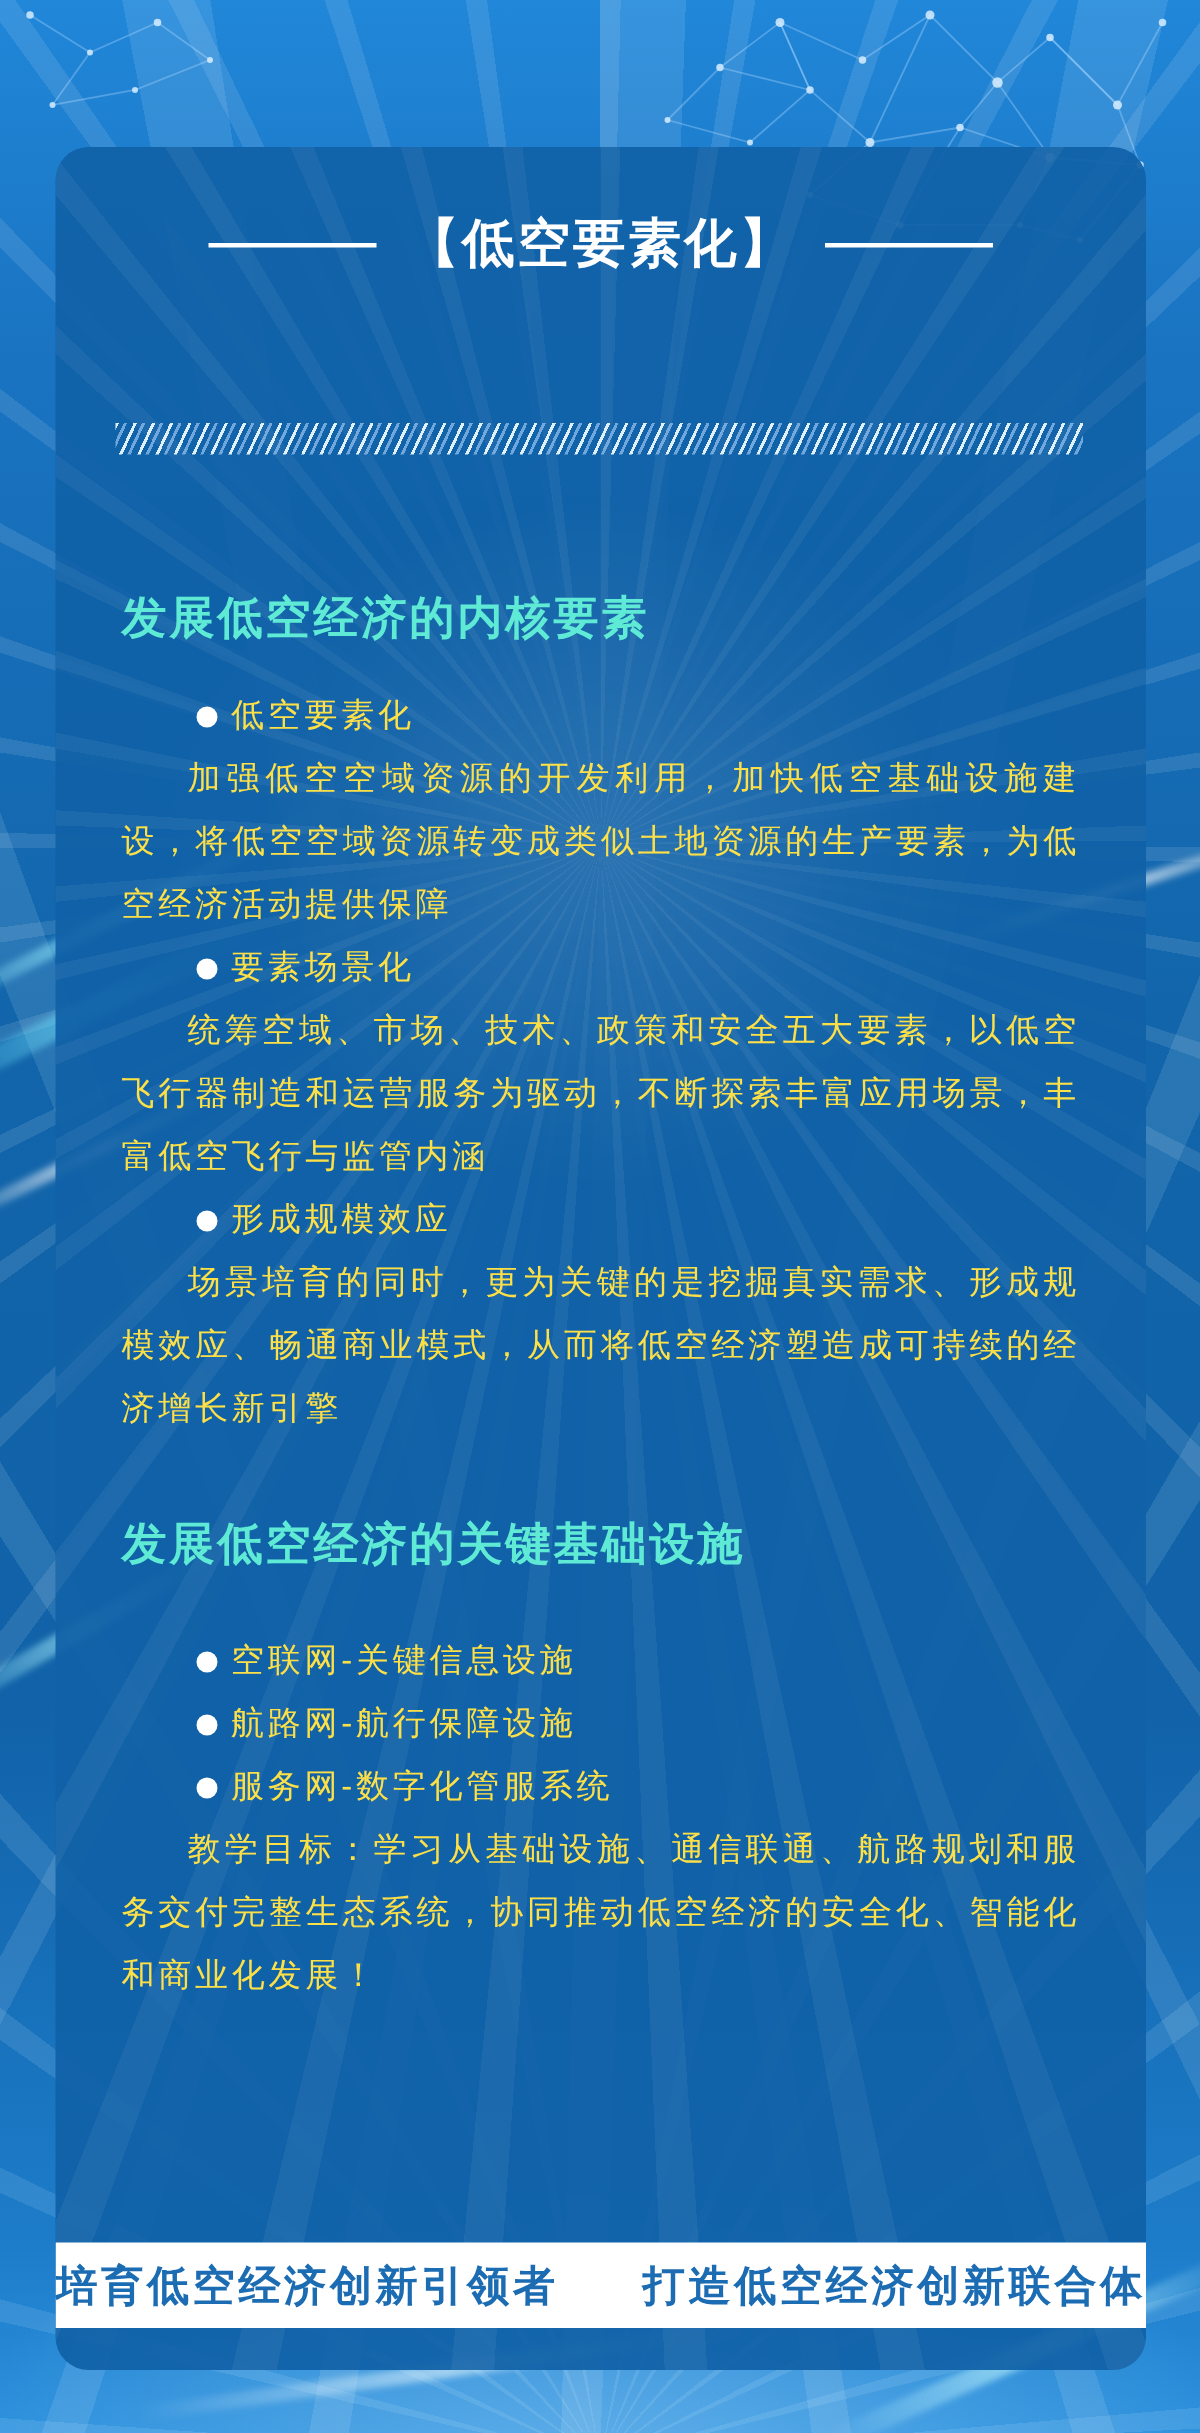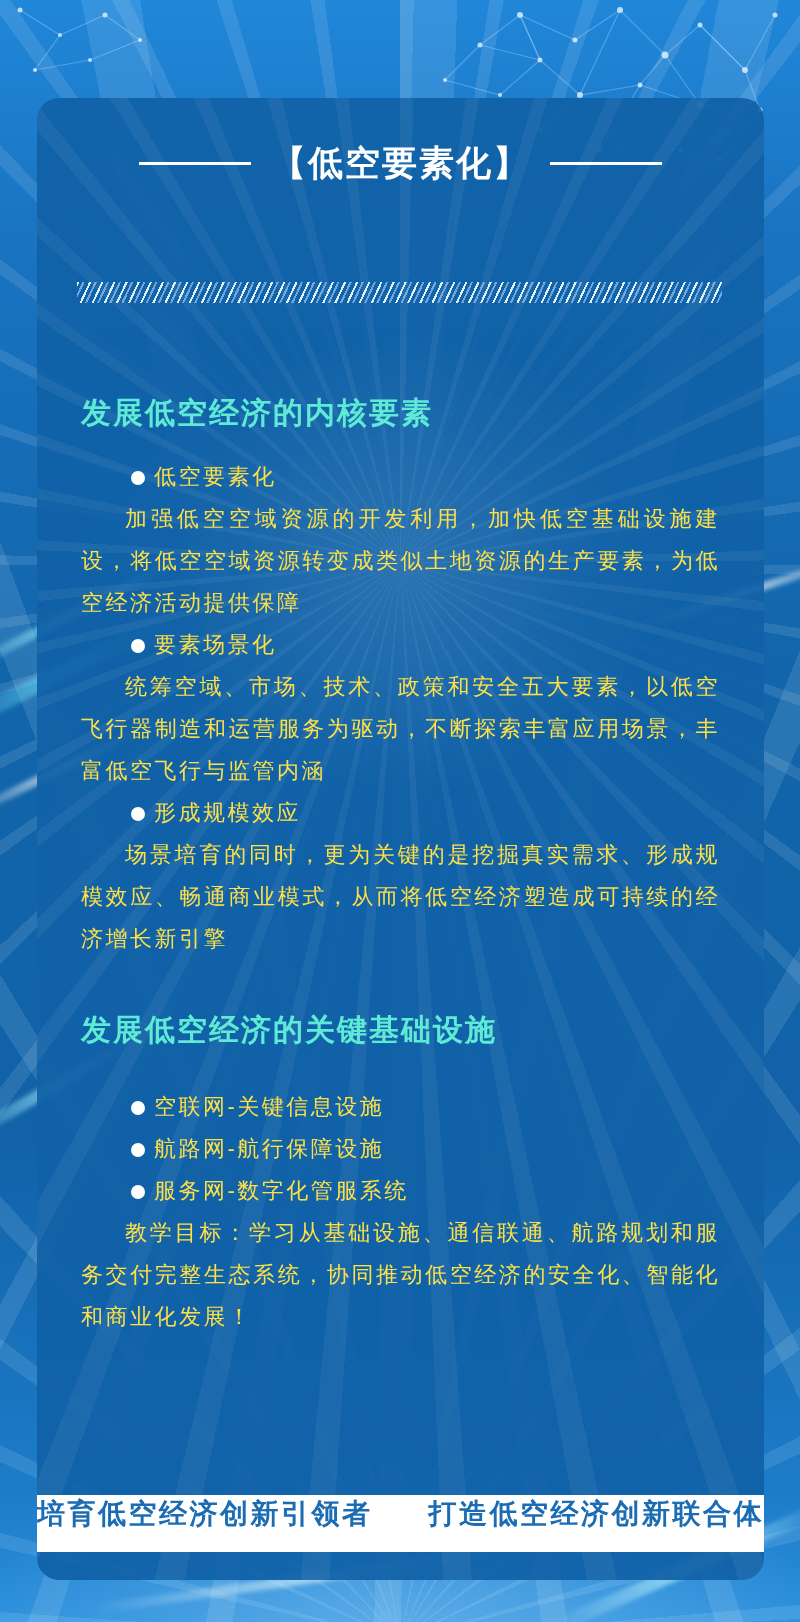--- a/index.html
+++ b/index.html
@@ -92,21 +92,21 @@
   .para { text-align: justify; text-indent: 2em; word-break: break-all; }
   .bullet-line { padding-left: 50px; white-space: nowrap; }
   .dot {
     display: inline-block; width: 14px; height: 14px; border-radius: 50%;
     background: #fff; margin-right: 9px; vertical-align: -1px;
   }
 
   .footer-bar {
     position: absolute; left: 0; right: 0; bottom: 28px; height: 57px;
     background: #ffffff;
-    display: flex; align-items: flex-start; justify-content: center;
+    display: flex; align-items: center; justify-content: center;
   }
   .footer-bar span {
     color: #1B6CB3; font-size: 28px; font-weight: 700; letter-spacing: 2.5px;
     white-space: nowrap;
   }
   .slogan-gap { width: 66px; }
 </style>
 </head>
 <body>
 

